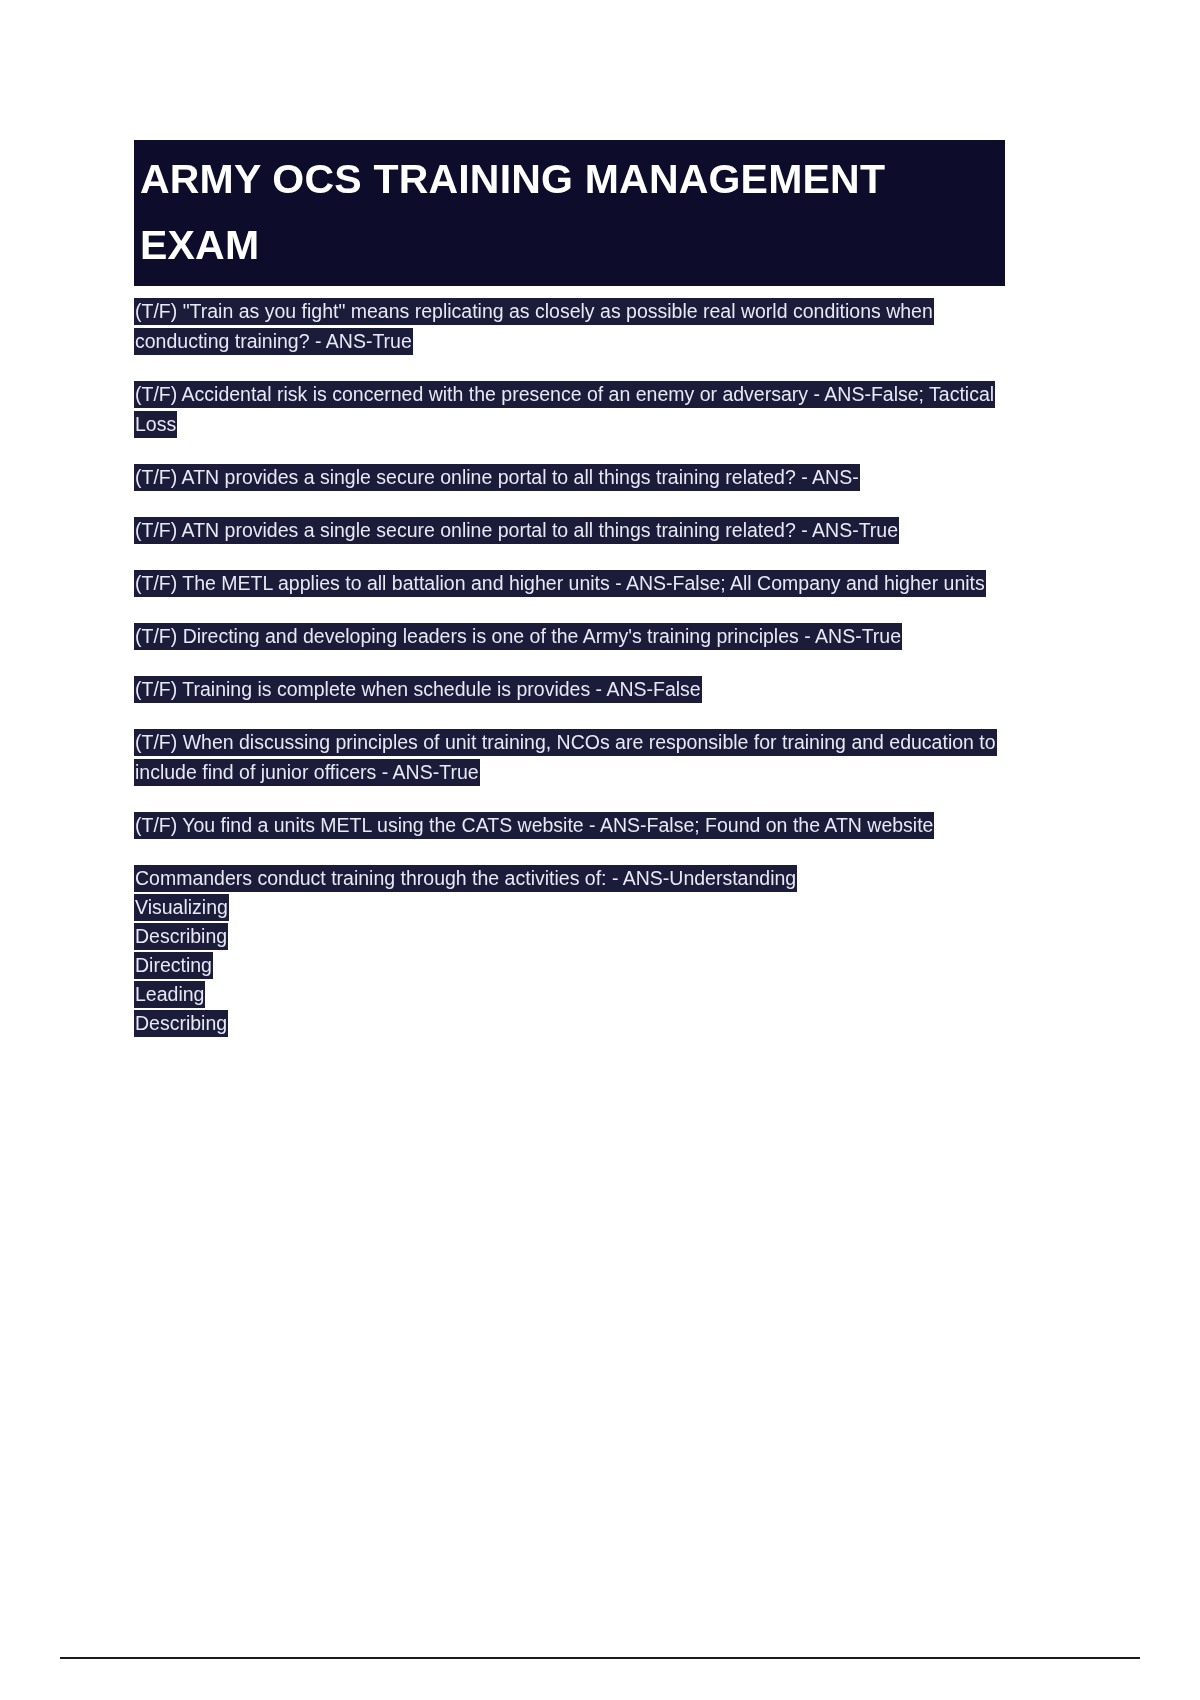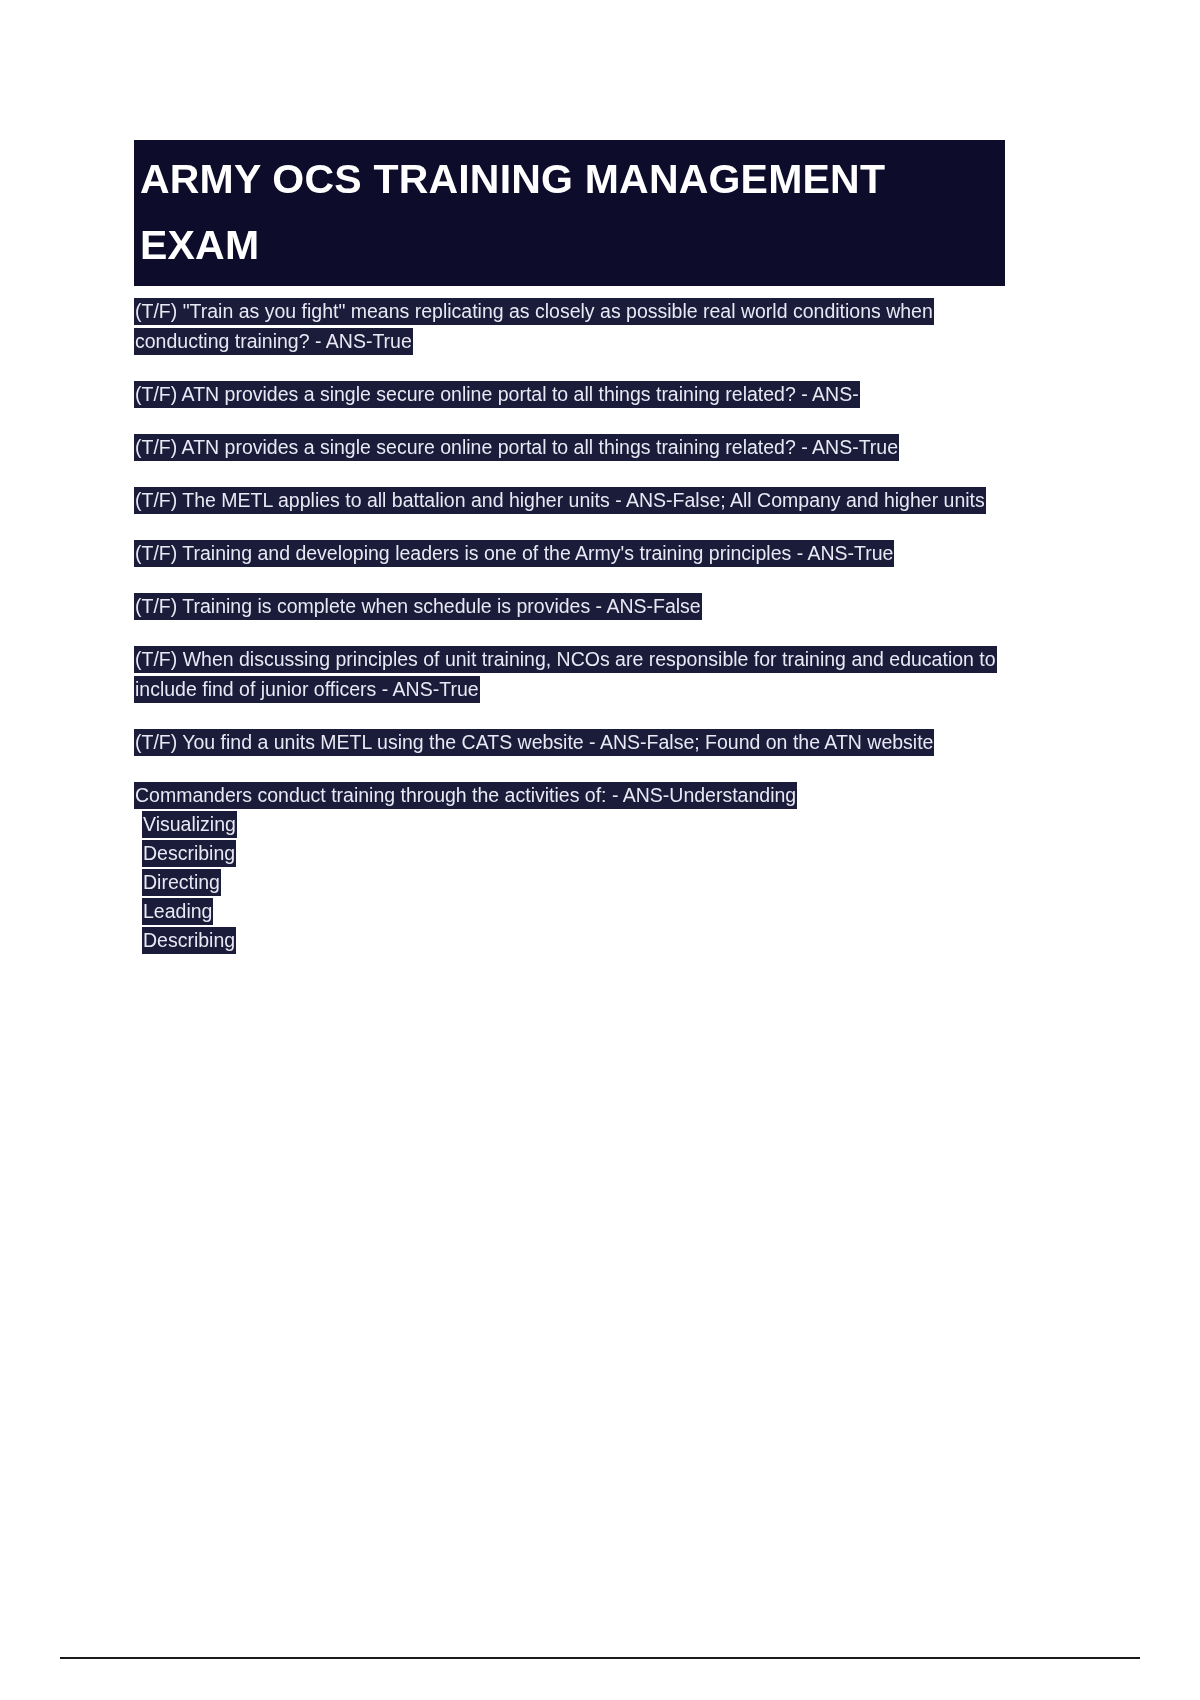--- a/index.html
+++ b/index.html
@@ -67,21 +67,20 @@
     font-size: 19.5px;
     line-height: 29px;
     margin: 0;
   }
   .list-line span.hl {
     background: #1b1b3a;
     color: #e9e9f5;
     padding: 2px 1px 3px 1px;
     -webkit-box-decoration-break: clone;
     box-decoration-break: clone;
-    margin-left: 8px;
   }
   .footer-rule {
     position: absolute;
     left: 60px;
     top: 1657px;
     width: 1080px;
     height: 2px;
     background: #1a1a1a;
   }
 </style>
@@ -93,36 +92,39 @@
   <div class="doc-title-band">
     <span class="title-text">ARMY OCS TRAINING MANAGEMENT EXAM</span>
   </div>
 
   <div class="content">
 
     <div class="qa-block">
       <p class="qa-line"><span class="hl">(T/F) "Train as you fight" means replicating as closely as possible real world conditions when conducting training? - ANS-True</span></p>
     </div>
 
+    <div class="qa-block">
+      <p class="qa-line"><span class="hl">(T/F) Accidental risk is concerned with the presence of an enemy or adversary - ANS-False; Tactical Loss</span></p>
+    </div>
 
     <div class="qa-block">
       <p class="qa-line"><span class="hl">(T/F) ATN provides a single secure online portal to all things training related? - ANS-</span></p>
     </div>
 
     <div class="qa-block">
       <p class="qa-line"><span class="hl">(T/F) ATN provides a single secure online portal to all things training related? - ANS-True</span></p>
     </div>
 
 
     <div class="qa-block">
       <p class="qa-line"><span class="hl">(T/F) The METL applies to all battalion and higher units - ANS-False; All Company and higher units</span></p>
     </div>
 
     <div class="qa-block">
-      <p class="qa-line"><span class="hl">(T/F) Training and developing leaders is one of the Army's training principles - ANS-True</span></p>
+      <p class="qa-line"><span class="hl">(T/F) Directing and developing leaders is one of the Army's training principles - ANS-True</span></p>
     </div>
 
     <div class="qa-block">
       <p class="qa-line"><span class="hl">(T/F) Training is complete when schedule is provides - ANS-False</span></p>
     </div>
 
     <div class="qa-block">
       <p class="qa-line"><span class="hl">(T/F) When discussing principles of unit training, NCOs are responsible for training and education to include find of junior officers - ANS-True</span></p>
     </div>
 

